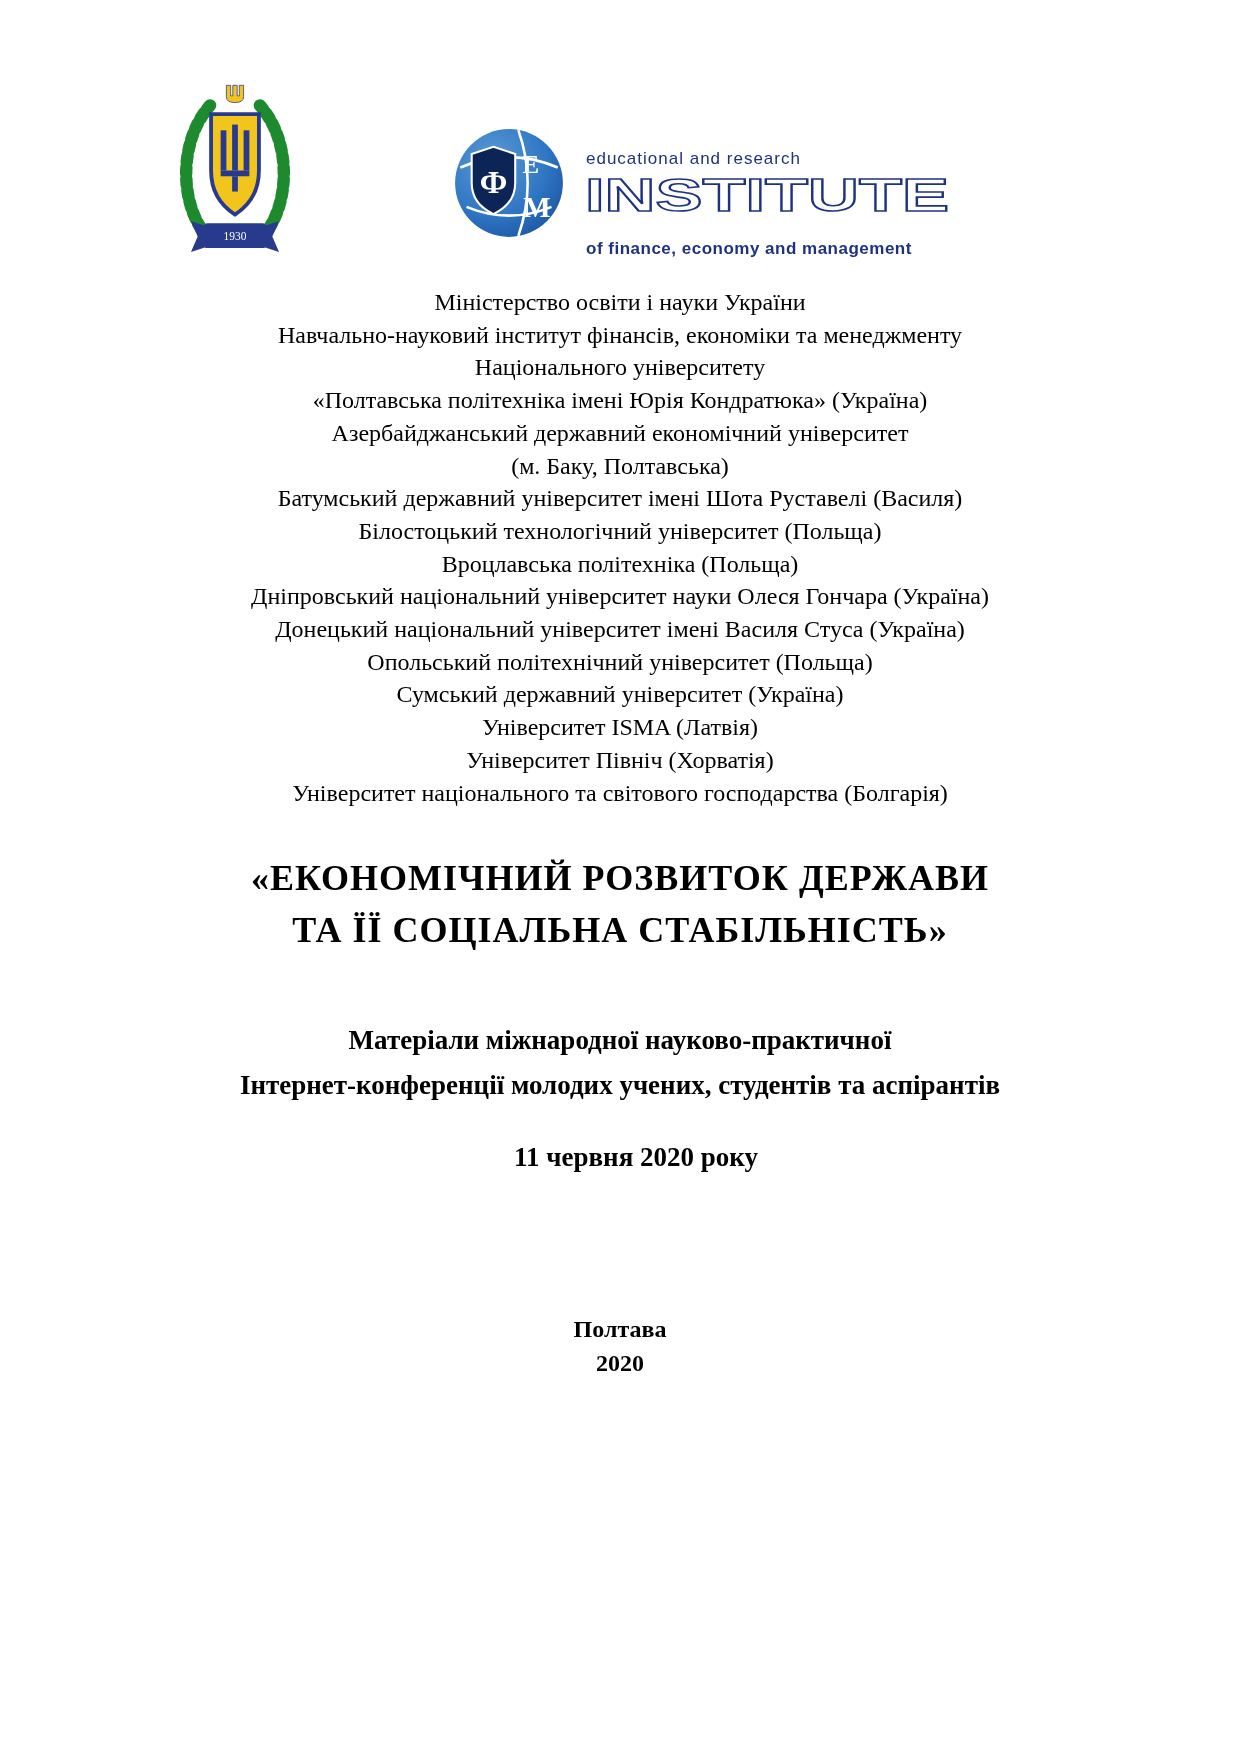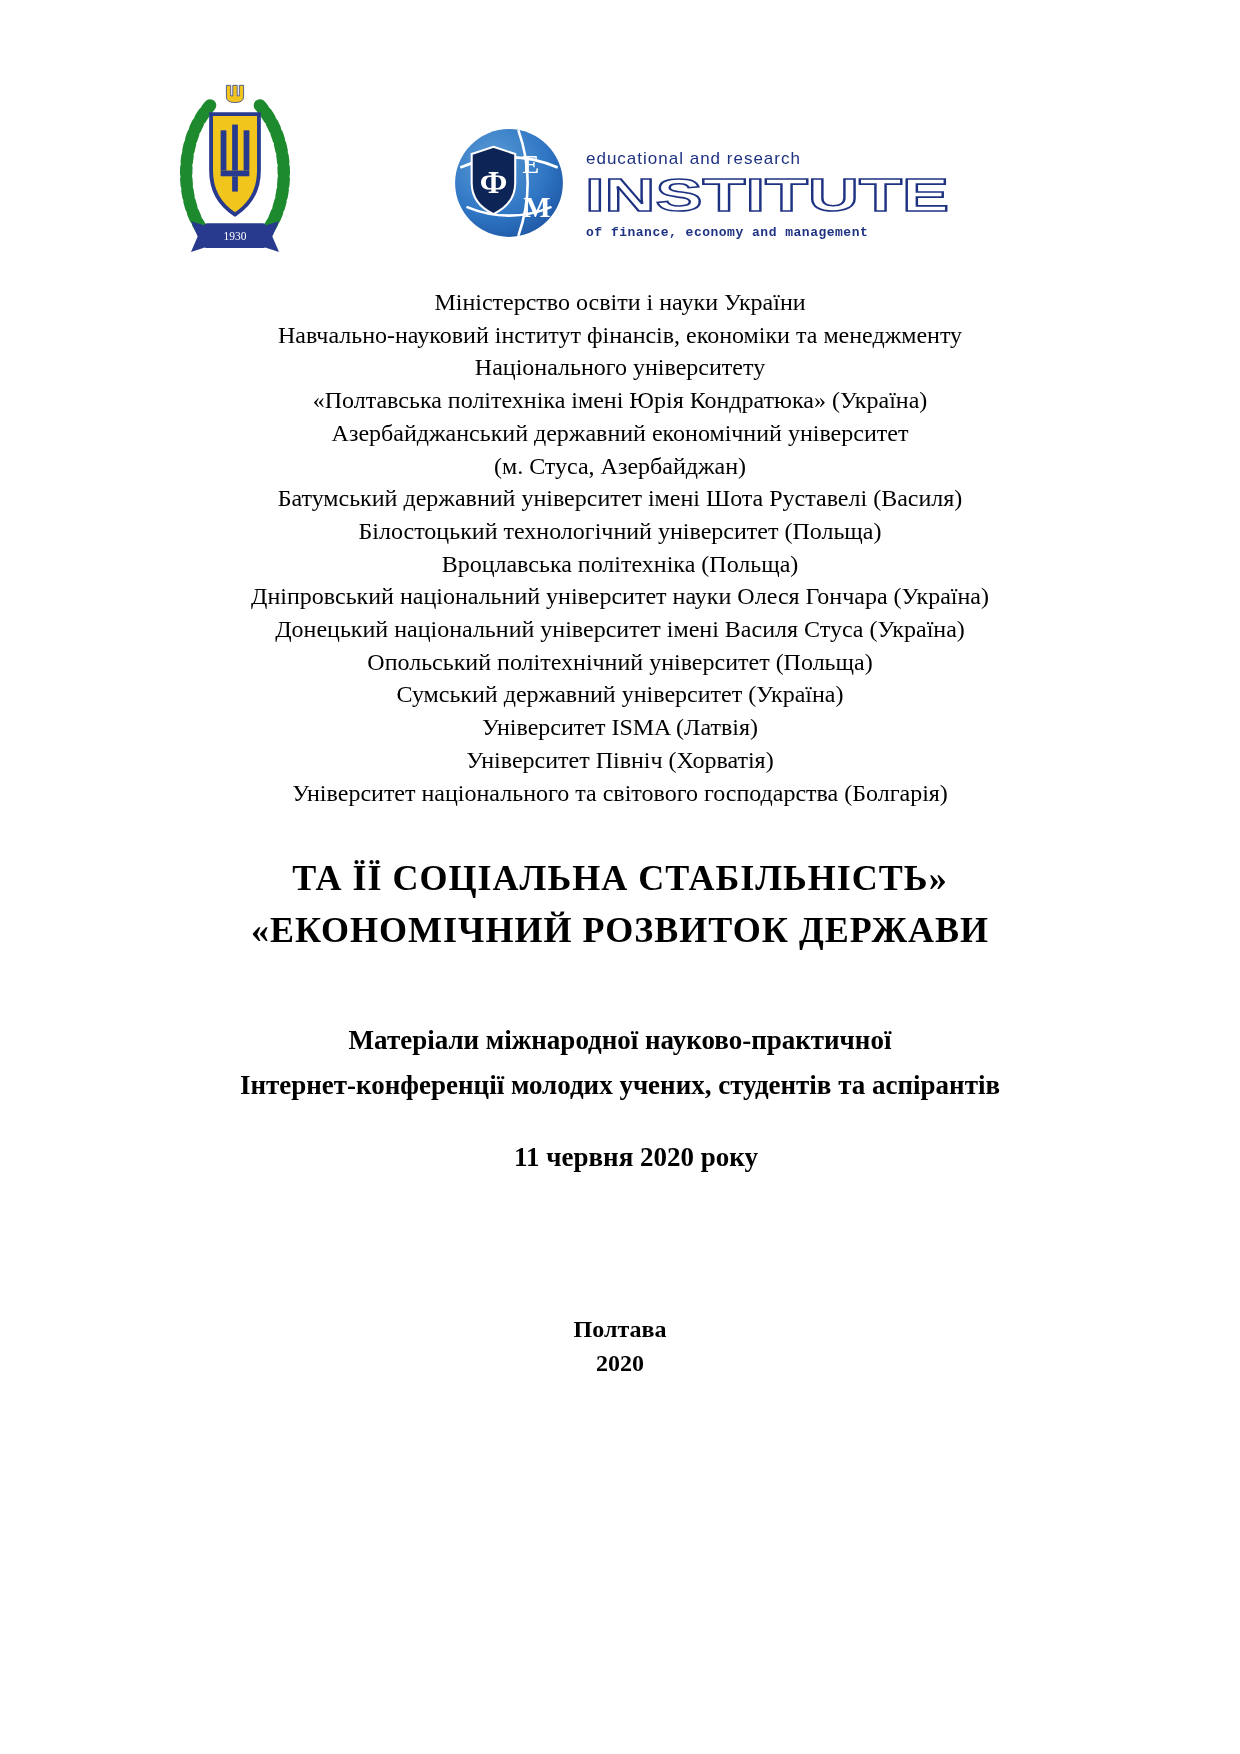--- a/index.html
+++ b/index.html
@@ -21,23 +21,23 @@
     position: absolute; left: 452px; top: 126px;
     display: flex; align-items: flex-start; gap: 16px;
   }
   .inst-text { display: flex; flex-direction: column; padding-top: 14px; }
   .inst-top {
     font-family: "Liberation Sans", sans-serif;
     font-size: 17px; color: var(--institute-blue);
     letter-spacing: 1px; margin-left: 4px; margin-top: 9px;
   }
   .inst-bottom {
-    font-family: Liberation Mono, monospace;
-    font-size: 13px; font-weight: bold; color: var(--institute-blue);
-    letter-spacing: 0.5px; margin-left: 4px; margin-top: 2px;
+    font-family: Liberation Sans, sans-serif;
+    font-size: 17px; font-weight: bold; color: var(--institute-blue);
+    letter-spacing: 0.5px; margin-left: 4px; margin-top: 16px;
   }
 
   
   .org-list {
     position: absolute; top: 286px; left: 0; right: 0;
     text-align: center; font-size: 24px; line-height: 32.7px;
   }
   .org-line { white-space: nowrap; }
   .main-title {
     position: absolute; top: 852px; left: 0; right: 0;
@@ -118,36 +118,36 @@
       <div class="inst-bottom">of finance, economy and management</div>
     </div>
   </div>
 
   <div class="org-list">
     <div class="org-line">Міністерство освіти і науки України</div>
     <div class="org-line">Навчально-науковий інститут фінансів, економіки та менеджменту</div>
     <div class="org-line">Національного університету</div>
     <div class="org-line">«Полтавська політехніка імені Юрія Кондратюка» (Україна)</div>
     <div class="org-line">Азербайджанський державний економічний університет</div>
-    <div class="org-line">(м. Стуса, Азербайджан)</div>
+    <div class="org-line">(м. Баку, Полтавська)</div>
     <div class="org-line">Батумський державний університет імені Шота Руставелі (Василя)</div>
     <div class="org-line">Білостоцький технологічний університет (Польща)</div>
     <div class="org-line">Вроцлавська політехніка (Польща)</div>
     <div class="org-line">Дніпровський національний університет науки Олеся Гончара (Україна)</div>
     <div class="org-line">Донецький національний університет імені Василя Стуса (Україна)</div>
     <div class="org-line">Опольський політехнічний університет (Польща)</div>
     <div class="org-line">Сумський державний університет (Україна)</div>
     <div class="org-line">Університет ISMA (Латвія)</div>
     <div class="org-line">Університет Північ (Хорватія)</div>
     <div class="org-line">Університет національного та світового господарства (Болгарія)</div>
   </div>
 
   <div class="main-title">
+    <div>«ЕКОНОМІЧНИЙ РОЗВИТОК ДЕРЖАВИ</div>
     <div>ТА ЇЇ СОЦІАЛЬНА СТАБІЛЬНІСТЬ»</div>
-    <div>«ЕКОНОМІЧНИЙ РОЗВИТОК ДЕРЖАВИ</div>
   </div>
 
   <div class="subtitle">
     <div>Матеріали міжнародної науково-практичної</div>
     <div>Інтернет-конференції молодих учених, студентів та аспірантів</div>
   </div>
 
   <div class="date-line">11 червня 2020 року</div>
 
   <div class="footer-block">

